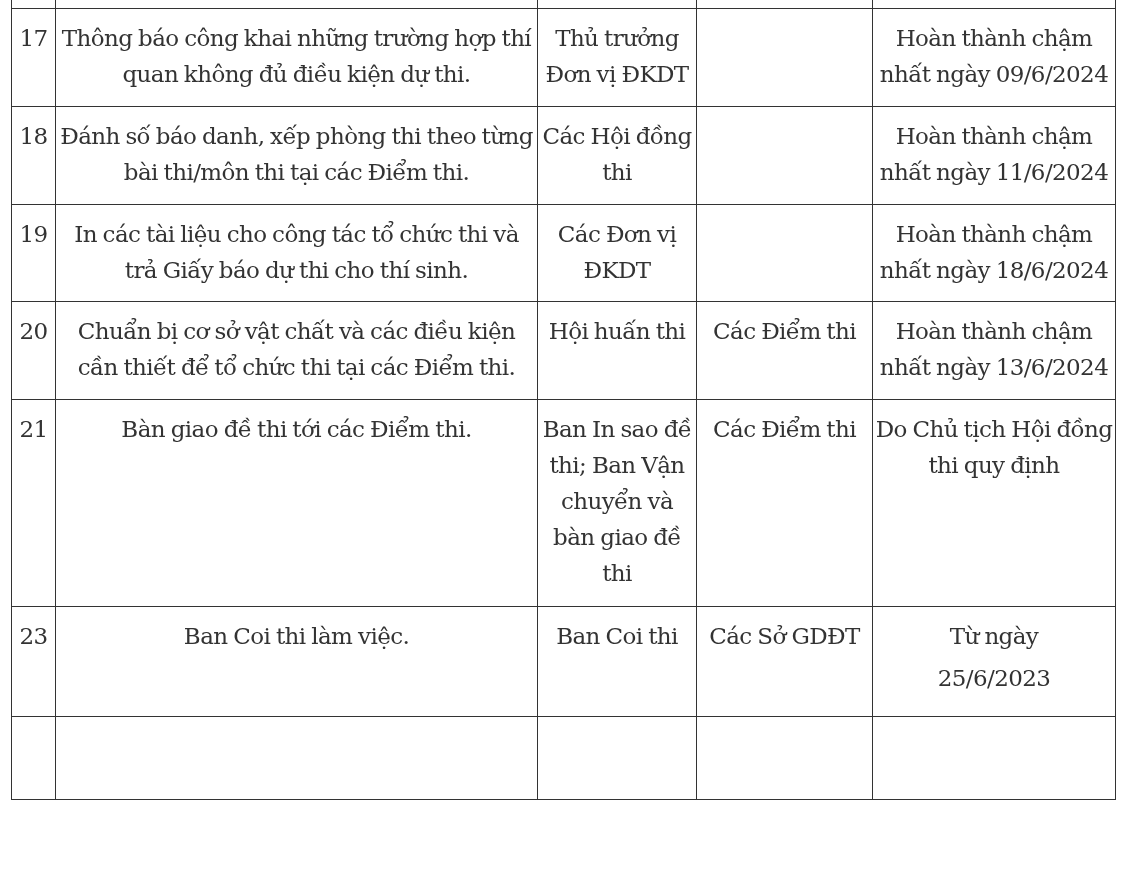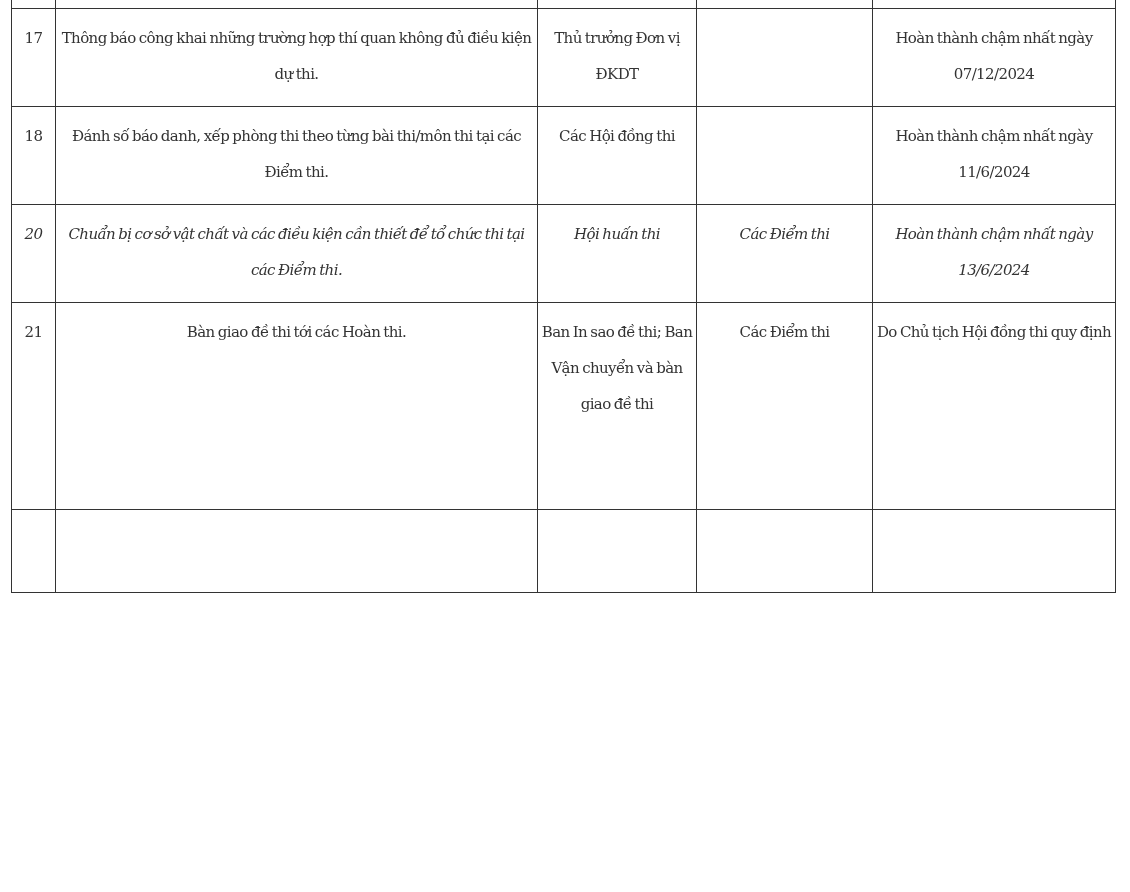--- a/index.html
+++ b/index.html
@@ -21,37 +21,37 @@
   }
   table {
     border-collapse: collapse;
     table-layout: fixed;
     width: 1105px;
   }
   td {
     border: 1.5px solid #333333;
     vertical-align: top;
     text-align: center;
-    font-size: 15px;
+    font-size: 23px;
     line-height: 36px;
     padding: 11px 0 11px 0;
     letter-spacing: -0.6px;
     word-spacing: -1px;
   }
   col.c-no { width: 44px; }
   col.c-task { width: 482px; }
   col.c-lead { width: 159px; }
   col.c-coord { width: 176px; }
   col.c-time { width: 243px; }
   td.no { text-align: center; }
   tr.r16 td { height: 74px; }
   tr.r17 td { height: 75px; }
   tr.r18 td { height: 75px; text-align: center; }
   tr.r19 td { height: 74px; }
-  tr.r20 td { height: 75px; font-style: italic; }
+  tr.r20 td { height: 75px; }
   tr.r21 td { height: 184px; margin-left: 43px; }
   tr.r22 td { height: 147px; }
   tr.r23 td { height: 87px; }
   tr.r24 td { height: 60px; }
   .date-wide { line-height: 48px; margin-top: -6px; }
 </style>
 </head>
 <body>
 
 <div class="wrap">
@@ -70,49 +70,66 @@
       <td></td>
       <td></td>
       <td></td>
     </tr>
 
     <tr class="r17">
       <td class="no">17</td>
       <td>Thông báo công khai những trường hợp thí quan không đủ điều kiện dự thi.</td>
       <td>Thủ trưởng Đơn vị ĐKDT</td>
       <td></td>
-      <td>Hoàn thành chậm nhất ngày 07/12/2024</td>
+      <td>Hoàn thành chậm nhất ngày 09/6/2024</td>
     </tr>
 
     <tr class="r18">
       <td class="no">18</td>
       <td>Đánh số báo danh, xếp phòng thi theo từng bài thi/môn thi tại các Điểm thi.</td>
       <td>Các Hội đồng thi</td>
       <td></td>
       <td>Hoàn thành chậm nhất ngày 11/6/2024</td>
     </tr>
 
+    <tr class="r19">
+      <td class="no">19</td>
+      <td>In các tài liệu cho công tác tổ chức thi và trả Giấy báo dự thi cho thí sinh.</td>
+      <td>Các Đơn vị ĐKDT</td>
+      <td></td>
+      <td>Hoàn thành chậm nhất ngày 18/6/2024</td>
+    </tr>
 
     <tr class="r20">
       <td class="no">20</td>
       <td>Chuẩn bị cơ sở vật chất và các điều kiện cần thiết để tổ chức thi tại các Điểm thi.</td>
       <td>Hội huấn thi</td>
       <td>Các Điểm thi</td>
       <td>Hoàn thành chậm nhất ngày 13/6/2024</td>
     </tr>
 
     <tr class="r21">
       <td class="no">21</td>
-      <td>Bàn giao đề thi tới các Hoàn thi.</td>
+      <td>Bàn giao đề thi tới các Điểm thi.</td>
       <td>Ban In sao đề thi; Ban Vận chuyển và bàn giao đề thi</td>
       <td>Các Điểm thi</td>
       <td>Do Chủ tịch Hội đồng thi quy định</td>
     </tr>
 
 
+    <tr class="r23">
+      <td class="no">23</td>
+      <td>Ban Coi thi làm việc.</td>
+      <td>Ban Coi thi</td>
+      <td>Các Sở GDĐT</td>
+      <td>
+        <div class="date-wide">Từ ngày</div>
+        <div class="date-wide">25/6/2023</div>
+      </td>
+    </tr>
 
     <tr class="r24">
       <td></td>
       <td></td>
       <td></td>
       <td></td>
       <td></td>
     </tr>
   </tbody>
 </table>

